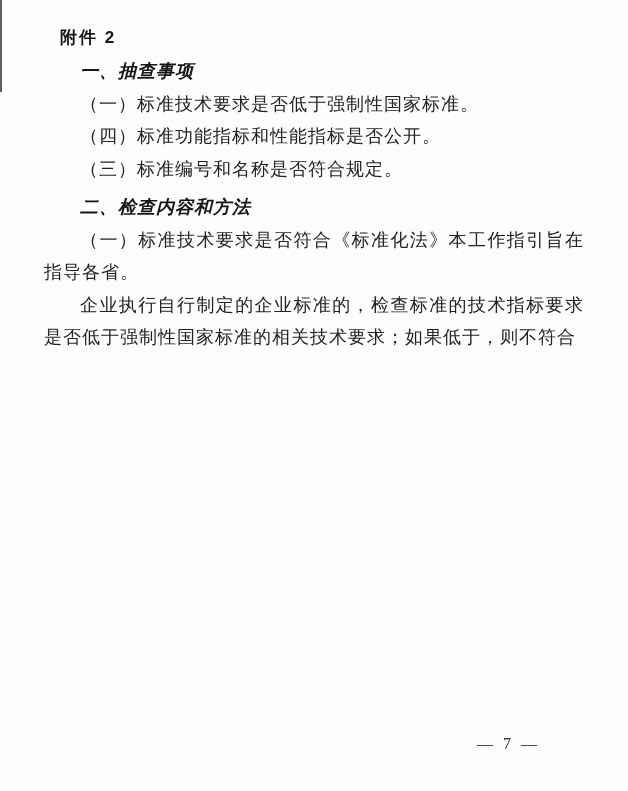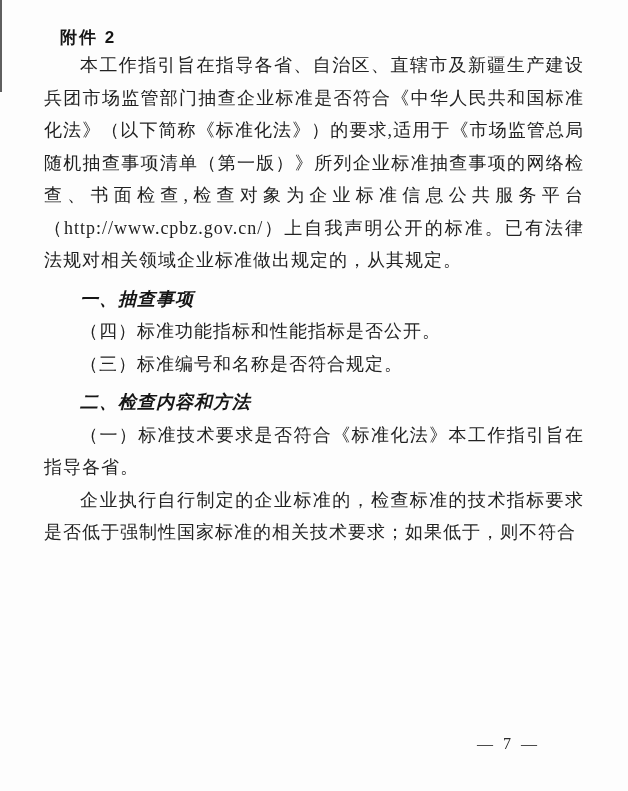--- a/index.html
+++ b/index.html
@@ -86,24 +86,24 @@
 
 <div class="page">
 
   <div class="scan-edge"></div>
 
   <div class="attachment-label">附件 2</div>
 
 
   <div class="body-text">
 
-    <p>本工作指引旨在指导各省、自治区、直辖市及新疆生产建设兵团市场监管部门抽查企业标准是否符合《中华人民共和国标准化法》（以下简称《标准化法》）的要求,适用于《市场监管总局随机抽查事项清单（第一版）》所列企业标准抽查事项的网络检查、书面检查,检查对象为企业标准信息公共服务平台（http://www.cpbz.gov.cn/）上自我声明公开的标准。已有法律法规对相关领域企业标准做出规定的，从其规定。</p>
 
     <div class="section-heading">一、抽查事项</div>
 
+    <p class="list-item">（一）标准技术要求是否低于强制性国家标准。</p>
     <p class="list-item">（四）标准功能指标和性能指标是否公开。</p>
     <p class="list-item">（三）标准编号和名称是否符合规定。</p>
 
     <div class="section-heading">二、检查内容和方法</div>
 
     <p class="list-item">（一）标准技术要求是否符合《标准化法》本工作指引旨在指导各省。</p>
     <p>企业执行自行制定的企业标准的，检查标准的技术指标要求是否低于强制性国家标准的相关技术要求；如果低于，则不符合</p>
 
   </div>
 

